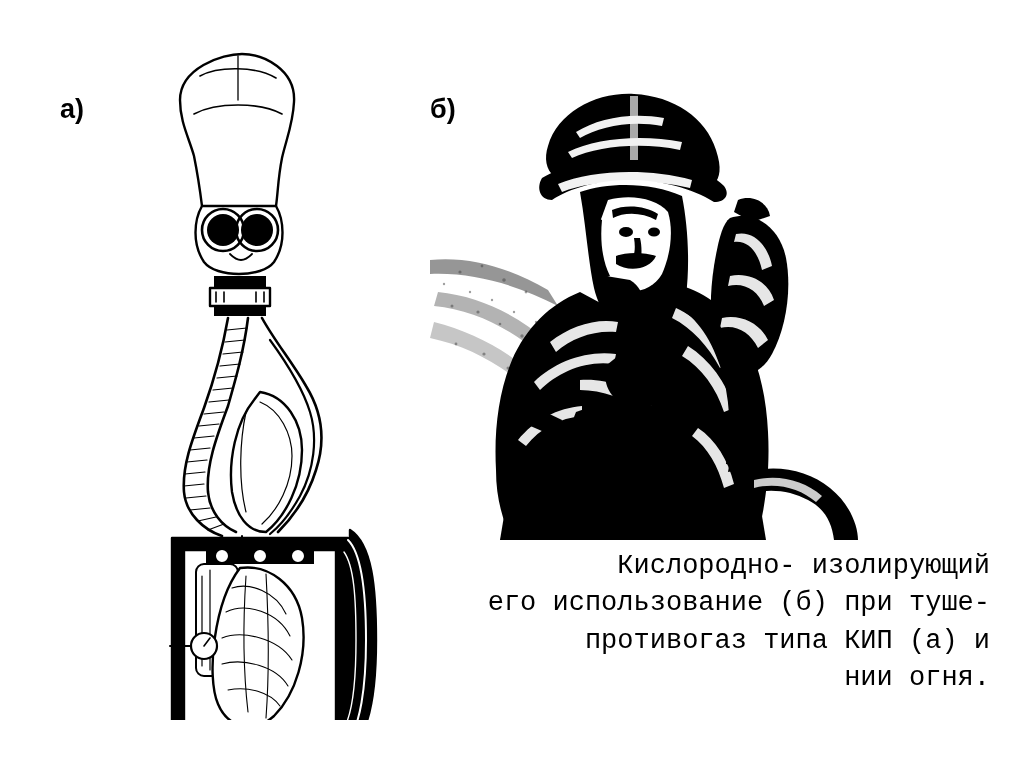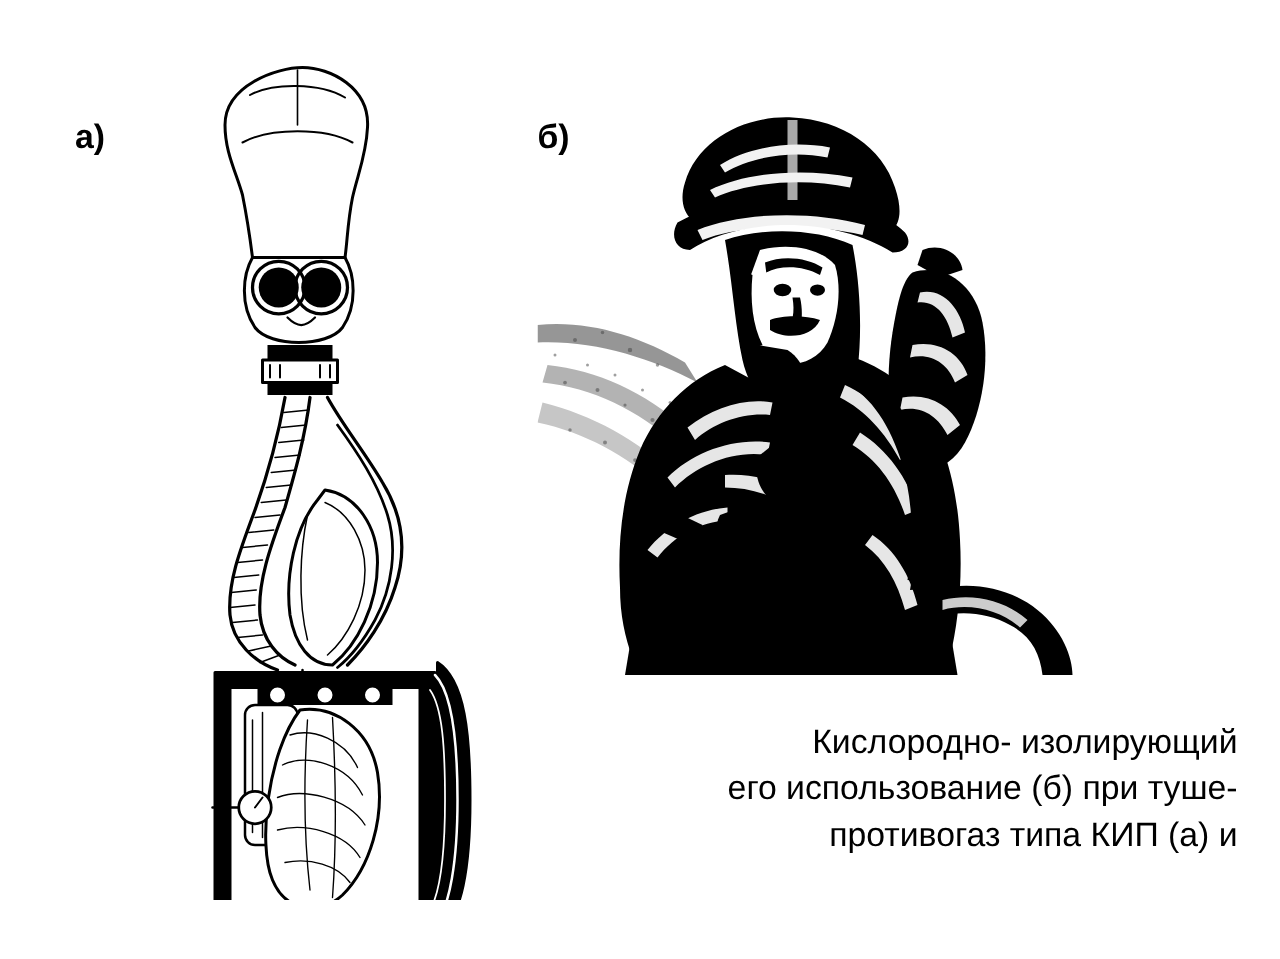--- a/index.html
+++ b/index.html
@@ -31,25 +31,24 @@
   #label-a { left: 60px; top: 96px; }
   #label-b { left: 430px; top: 96px; }
 
   
   .caption {
     position: absolute;
     left: 430px;
     top: 548px;
     width: 560px;
     text-align: right;
-    font-family: Liberation Sans, sans-serif;
+    font-family: Liberation Mono, monospace;
     font-size: 27px;
     color: #000000;
     line-height: 1.38;
-    margin-top: 27px;
   }
   .caption .line { display: block; white-space: pre; }
 
   
   #figure-a {
     position: absolute;
     left: 110px;
     top: 40px;
     width: 280px;
     height: 680px;
@@ -323,15 +322,16 @@
 
         <path d="M76 444 L 330 444 L 336 480 L 70 480 Z"></path>
       </g>
     </svg>
   </div>
 
   <div class="caption">
     <span class="line">Кислородно- изолирующий</span>
     <span class="line">его использование (б) при туше-</span>
     <span class="line">противогаз типа КИП (а) и</span>
+    <span class="line">нии огня.</span>
   </div>
 
 </div>
 
 </body></html>

